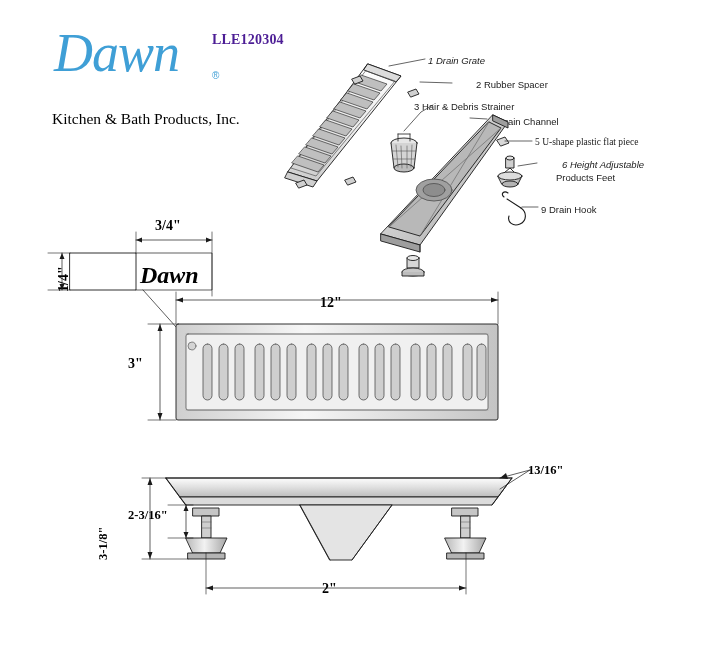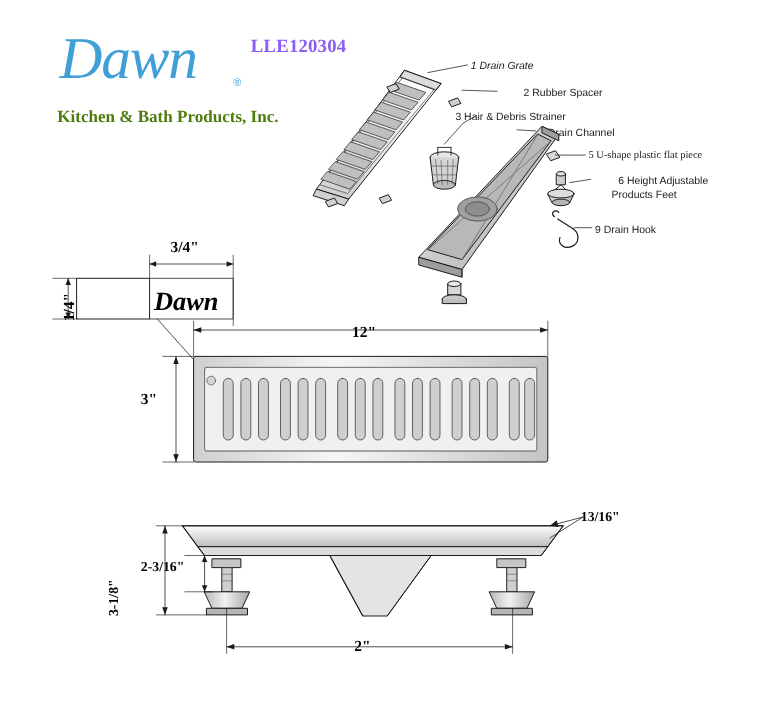--- a/index.html
+++ b/index.html
@@ -36,36 +36,36 @@
     position: absolute;
     left: 158px;
     top: 44px;
     font-size: 10px;
     color: #3f9fd6;
     font-style: normal;
     font-family: "Liberation Sans", sans-serif;
   }
   #brand-tagline {
     left: 52px;
-    top: 98px;
+    top: 110px;
     font-family: "Liberation Serif", serif;
-    font-weight: bold;
+    font-weight: normal;
     font-size: 15.5px;
-    color: #4d7c0f;
+    color: #000000;
     white-space: nowrap;
   }
 
   
   #model-number {
-    left: 228px;
+    left: 212px;
     top: 32px;
     font-family: "Liberation Serif", serif;
     font-weight: bold;
-    font-size: 17px;
-    color: #8b5cf6;
+    font-size: 14px;
+    color: #4c1d95;
     letter-spacing: 0.2px;
   }
 
   
   .callout {
     font-size: 9.5px;
     color: #1a1a1a;
     white-space: nowrap;
     line-height: 1.25;
   }
@@ -114,21 +114,21 @@
   </div>
   <div class="abs" id="brand-tagline">Kitchen &amp; Bath Products, Inc.</div>
 
   <div class="abs" id="model-number">LLE120304</div>
 
   <div class="abs callout" style="left:428px; top:55px;font-style:italic;">1 Drain Grate</div>
   <div class="abs callout" style="left:476px; top:79px;">2 Rubber Spacer</div>
   <div class="abs callout" style="left:414px; top:101px;">3 Hair &amp; Debris Strainer</div>
   <div class="abs callout" style="left:490px; top:116px;">4 Drain Channel</div>
   <div class="abs callout" style="left:535px; top:137px;font-family:Liberation Serif, serif;">5 U-shape plastic flat piece</div>
-  <div class="abs callout" style="left:562px; top:159px;">6 Height Adjustable</div>
+  <div class="abs callout" style="left:562px; top:159px;font-style:italic;">6 Height Adjustable</div>
   <div class="abs callout" style="left:556px; top:172px;">Products Feet</div>
   <div class="abs callout" style="left:541px; top:204px;">9 Drain Hook</div>
 
   <div class="abs dim" style="left:155px; top:218px;">3/4"</div>
   <div class="abs dim vert" style="left:56px; top:292px;">1/4"</div>
 
   <div class="abs" id="engraved-dawn">Dawn</div>
 
   <div class="abs dim" style="left:320px; top:295px;">12"</div>
   <div class="abs dim" style="left:128px; top:356px;">3"</div>

